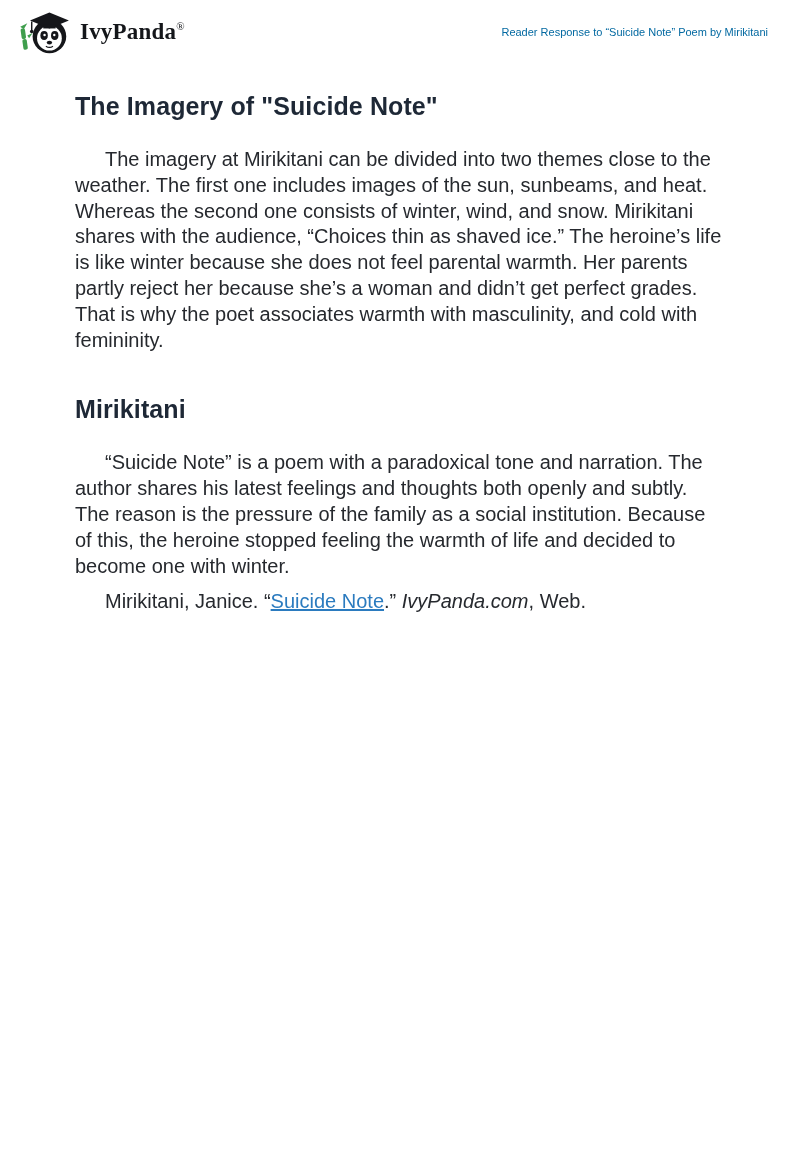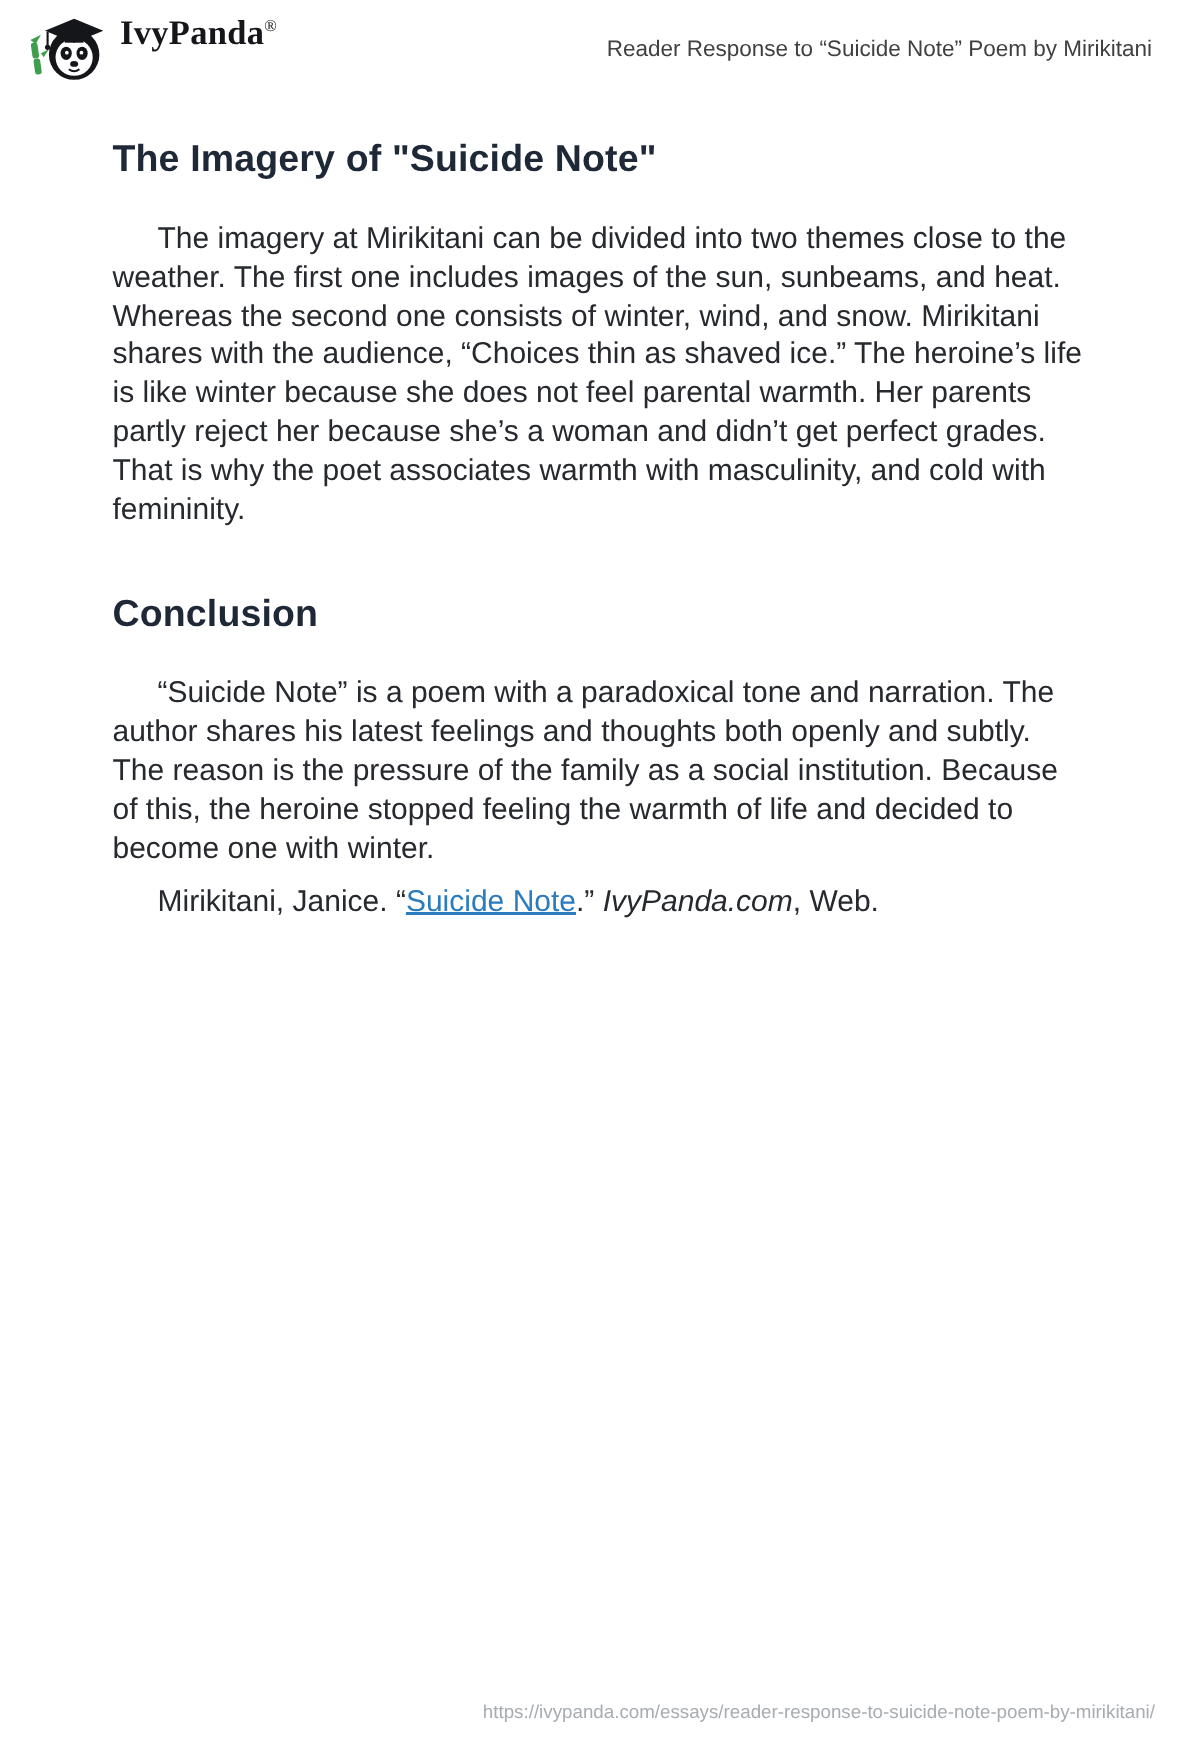--- a/index.html
+++ b/index.html
@@ -18,38 +18,39 @@
   
   .header {
     height: 64px;
     display: flex;
     align-items: center;
     justify-content: space-between;
     padding: 0 32px 0 18px;
   }
   .brand {
     display: flex;
+    align-items: center;
     gap: 8px;
   }
   .logo { width: 54px; height: 46px; display: block; }
   .brand-name {
     font-family: "Liberation Serif", serif;
     font-weight: 700;
     font-size: 23px;
     color: #14161a;
     letter-spacing: 0.2px;
   }
   .brand-name sup {
     font-size: 11px;
     font-weight: 400;
     vertical-align: super;
   }
   .doc-title {
-    font-size: 15px;
-    color: #404040;
+    font-size: 11px;
+    color: #0369a1;
   }
 
   
   .content {
     padding: 14px 78px 0 75px;
   }
   h1 {
     font-size: 25px;
     font-weight: 700;
     color: #1e2836;
@@ -114,22 +115,21 @@
       <span class="brand-name"><span>IvyPanda</span><sup>®</sup></span>
     </div>
     <div class="doc-title">Reader Response to “Suicide Note” Poem by Mirikitani</div>
   </div>
 
   <div class="content">
 
     <h1>The Imagery of "Suicide Note"</h1>
     <p>The imagery at Mirikitani can be divided into two themes close to the weather. The first one includes images of the sun, sunbeams, and heat. Whereas the second one consists of winter, wind, and snow. Mirikitani shares with the audience, “Choices thin as shaved ice.” The heroine’s life is like winter because she does not feel parental warmth. Her parents partly reject her because she’s a woman and didn’t get perfect grades. That is why the poet associates warmth with masculinity, and cold with femininity.</p>
 
-    <h1>Conclusion</h1>
+    <h1>Mirikitani</h1>
     <p>“Suicide Note” is a poem with a paradoxical tone and narration. The author shares his latest feelings and thoughts both openly and subtly. The reason is the pressure of the family as a social institution. Because of this, the heroine stopped feeling the warmth of life and decided to become one with winter.</p>
 
     <p class="citation"><span>Mirikitani, Janice. “</span><a href="#">Suicide Note</a><span>.” </span><em>IvyPanda.com</em><span>, Web.</span></p>
 
   </div>
 
-  <div class="footer">https://ivypanda.com/essays/reader-response-to-suicide-note-poem-by-mirikitani/</div>
 
 </div>
 
 </body></html>

